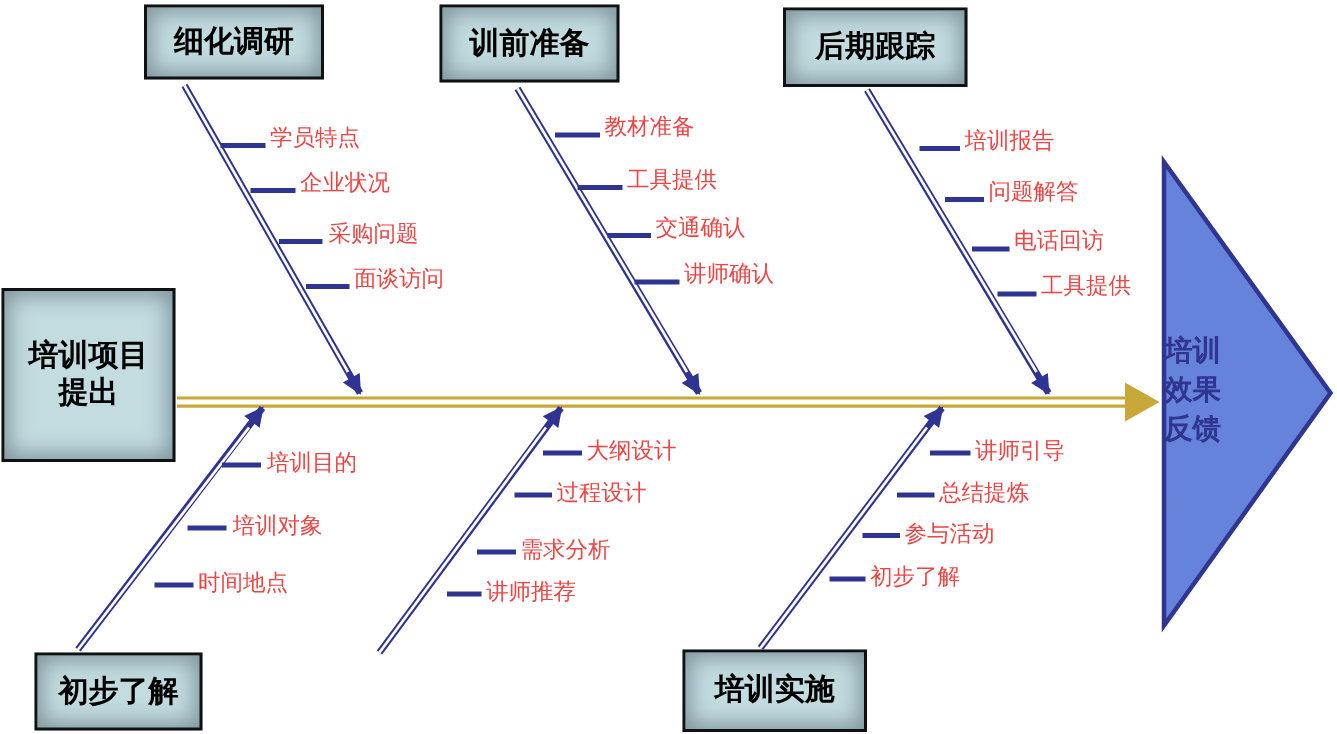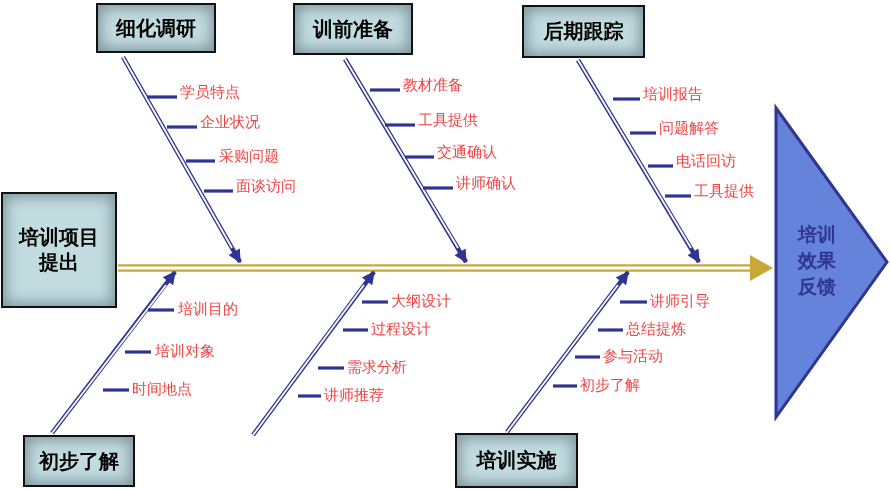--- a/index.html
+++ b/index.html
@@ -13,21 +13,21 @@
     background:#c2dce0;border:2px solid #111111;
     box-shadow:inset 0 0 14px 3px rgba(55,75,85,.50);
     color:#000000;font-weight:bold;font-size:20px;text-align:center;line-height:25px;
     box-sizing:border-box;
   }
   .item-label{
     position:absolute;color:#ef4444;font-size:15px;white-space:nowrap;
     transform:translateY(-50%);
   }
   .head-label{
-    position:absolute;left:776px;top:222px;width:82px;text-align:center;
+    position:absolute;left:776px;top:222px;width:82px;
     color:#2f3590;font-weight:bold;font-size:19px;line-height:26px;
   }
 </style>
 </head>
 <body>
 
 <div class="canvas">
 
   <svg width="891" height="489" viewBox="0 0 891 489">
     <defs>

